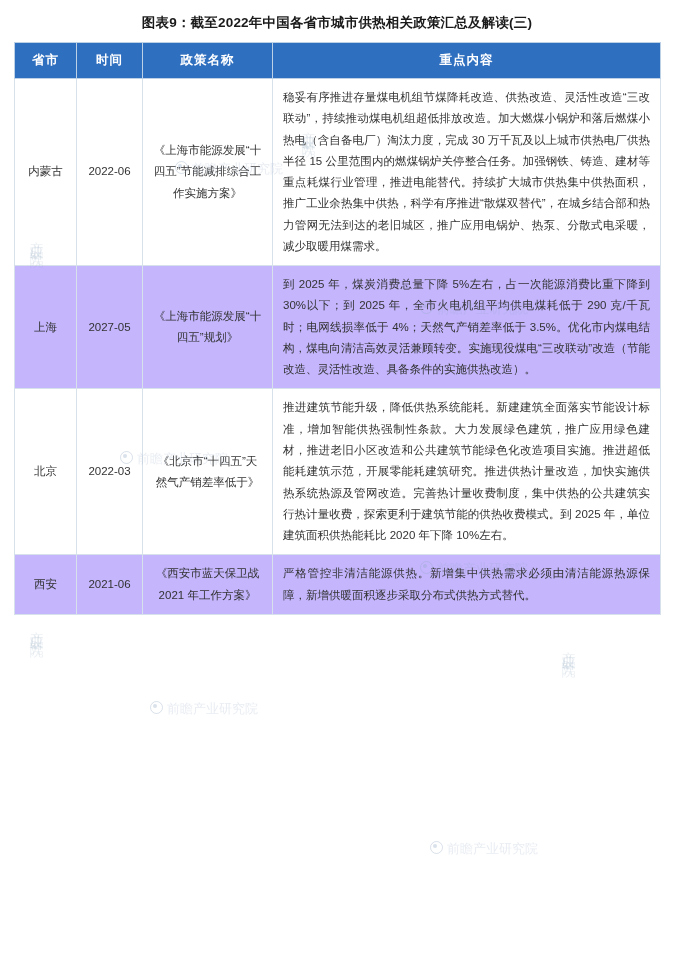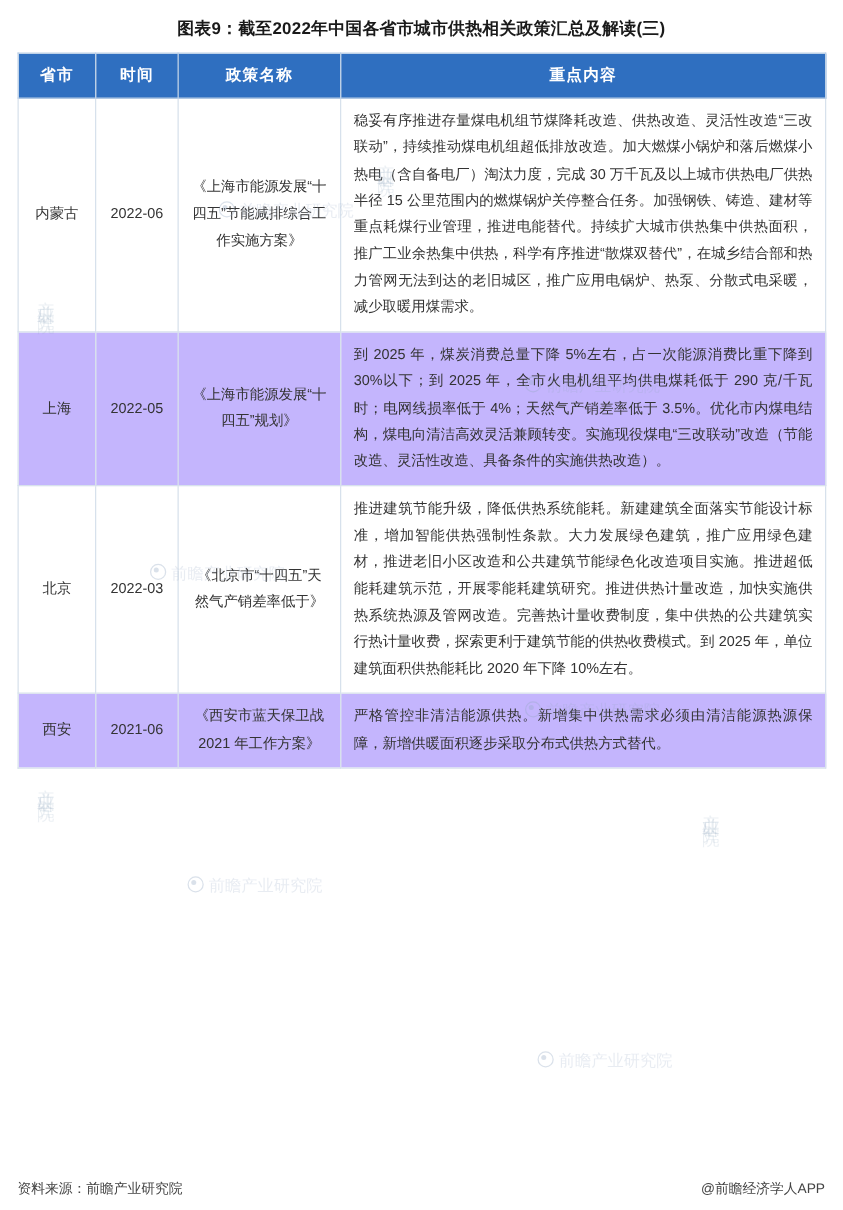--- a/index.html
+++ b/index.html
@@ -149,21 +149,21 @@
     </thead>
     <tbody>
       <tr class="row-even">
         <td class="c-prov">内蒙古</td>
         <td class="c-time">2022-06</td>
         <td class="c-name">《上海市能源发展“十四五”节能减排综合工作实施方案》</td>
         <td class="c-content">稳妥有序推进存量煤电机组节煤降耗改造、供热改造、灵活性改造“三改联动”，持续推动煤电机组超低排放改造。加大燃煤小锅炉和落后燃煤小热电（含自备电厂）淘汰力度，完成 30 万千瓦及以上城市供热电厂供热半径 15 公里范围内的燃煤锅炉关停整合任务。加强钢铁、铸造、建材等重点耗煤行业管理，推进电能替代。持续扩大城市供热集中供热面积，推广工业余热集中供热，科学有序推进“散煤双替代”，在城乡结合部和热力管网无法到达的老旧城区，推广应用电锅炉、热泵、分散式电采暖，减少取暖用煤需求。</td>
       </tr>
       <tr class="row-odd">
         <td class="c-prov">上海</td>
-        <td class="c-time">2022-05</td>
+        <td class="c-time">2027-05</td>
         <td class="c-name">《上海市能源发展“十四五”规划》</td>
         <td class="c-content">到 2025 年，煤炭消费总量下降 5%左右，占一次能源消费比重下降到 30%以下；到 2025 年，全市火电机组平均供电煤耗低于 290 克/千瓦时；电网线损率低于 4%；天然气产销差率低于 3.5%。优化市内煤电结构，煤电向清洁高效灵活兼顾转变。实施现役煤电“三改联动”改造（节能改造、灵活性改造、具备条件的实施供热改造）。</td>
       </tr>
       <tr class="row-even">
         <td class="c-prov">北京</td>
         <td class="c-time">2022-03</td>
         <td class="c-name">《北京市“十四五”天然气产销差率低于》</td>
         <td class="c-content">推进建筑节能升级，降低供热系统能耗。新建建筑全面落实节能设计标准，增加智能供热强制性条款。大力发展绿色建筑，推广应用绿色建材，推进老旧小区改造和公共建筑节能绿色化改造项目实施。推进超低能耗建筑示范，开展零能耗建筑研究。推进供热计量改造，加快实施供热系统热源及管网改造。完善热计量收费制度，集中供热的公共建筑实行热计量收费，探索更利于建筑节能的供热收费模式。到 2025 年，单位建筑面积供热能耗比 2020 年下降 10%左右。</td>
       </tr>
       <tr class="row-odd">
@@ -180,18 +180,14 @@
   <div class="wm big" style="left:120px; top:450px;"><span class="wm-ring"></span><span>前瞻产业研究院</span></div>
   <div class="wm big" style="left:420px; top:560px;"><span class="wm-ring"></span><span>前瞻产业研究院</span></div>
   <div class="wm big" style="left:150px; top:700px;"><span class="wm-ring"></span><span>前瞻产业研究院</span></div>
   <div class="wm big" style="left:430px; top:840px;"><span class="wm-ring"></span><span>前瞻产业研究院</span></div>
 
   <div class="wm wm-vert" style="left:28px; top:230px;">产业研究院</div>
   <div class="wm wm-vert" style="left:28px; top:620px;">产业研究院</div>
   <div class="wm wm-vert" style="left:300px; top:120px;">产业研究院</div>
   <div class="wm wm-vert" style="left:560px; top:640px;">产业研究院</div>
 
-  <div class="footer">
-    <span class="src">资料来源：前瞻产业研究院</span>
-    <span class="brand">@前瞻经济学人APP</span>
-  </div>
 
 </div>
 
 </body></html>

